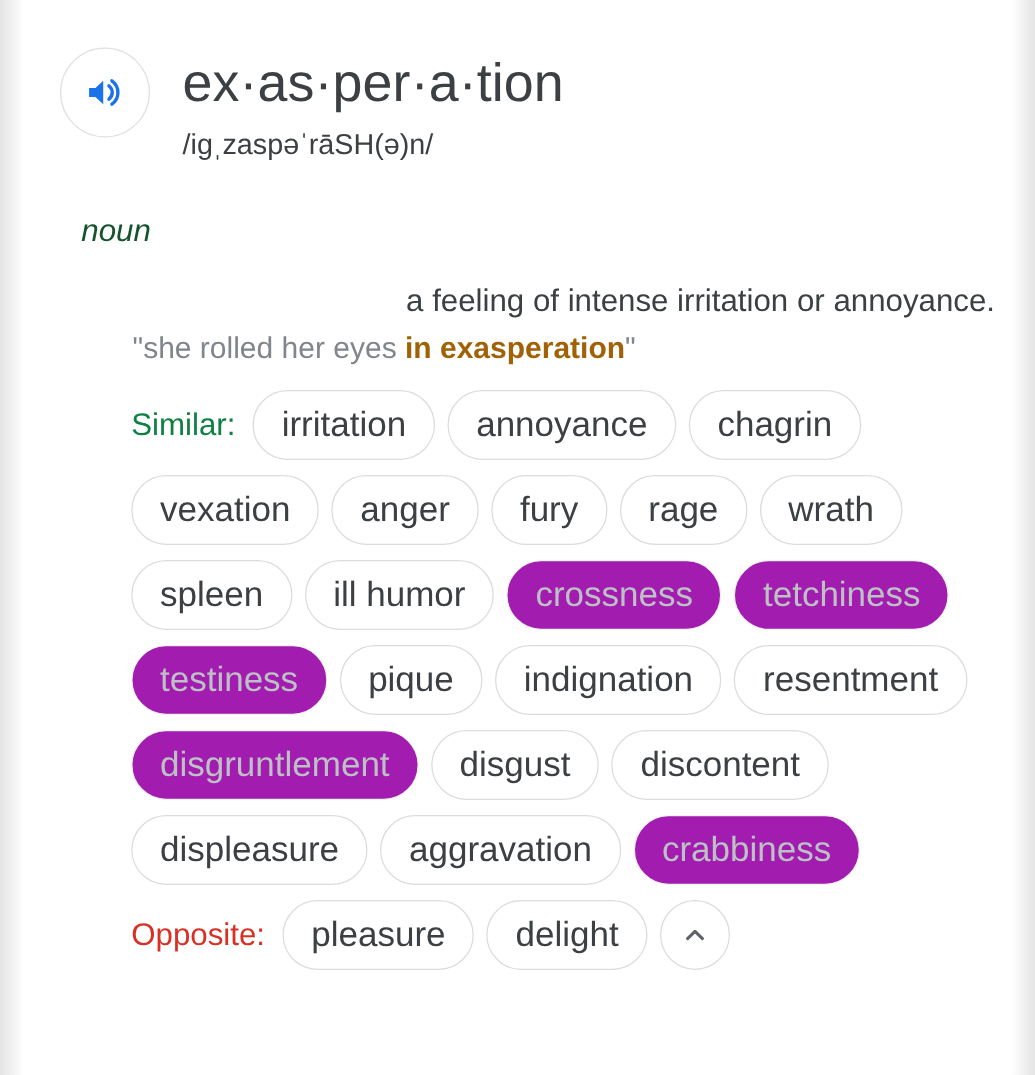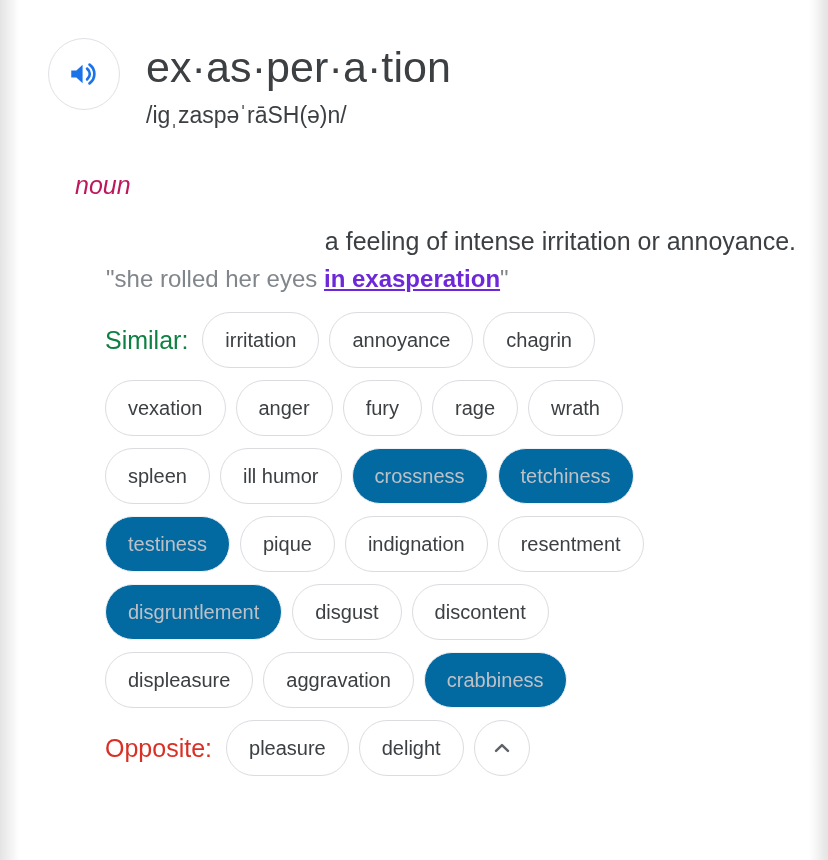--- a/index.html
+++ b/index.html
@@ -70,25 +70,25 @@
     font-size: 23px;
     line-height: 34px;
     color: #3c4043;
     margin-top: 4px;
     white-space: nowrap;
   }
 
   
   .pos {
     position: absolute;
-    left: 56px;
+    left: 46px;
     top: 169px;
     font-size: 25px;
     font-style: italic;
-    color: #be185d;
+    color: #14532d;
     line-height: 32px;
   }
   .sense {
     position: absolute;
     left: 87px;
     top: 224px;
     width: 690px;
   }
   .definition {
     font-size: 25px;
@@ -96,21 +96,21 @@
     color: #3c4043;
     text-align: right;
   }
   .example {
     font-size: 24px;
     line-height: 34px;
     color: #80868b;
     margin-top: 4px;
     white-space: nowrap;
   }
-  .example b { color: #6d28d9; font-weight: bold; text-decoration: underline; }
+  .example b { color: #a16207; font-weight: bold; }
 
   
   .thes {
     position: absolute;
     left: 86px;
     top: 312px;
     width: 700px;
   }
   .chip-row {
     display: flex;
@@ -126,32 +126,32 @@
     white-space: nowrap;
     flex: none;
   }
   .row-label.similar { color: #0f8043; }
   .row-label.opposite { color: #d93025; }
   .chip {
     height: 56px;
     line-height: 54px;
     border-radius: 28px;
     padding: 0 22px;
-    font-size: 20px;
+    font-size: 28px;
     color: #3c4043;
     background: #ffffff;
     border: 1px solid #dadce0;
     box-sizing: border-box;
     margin-right: 10px;
     white-space: nowrap;
     cursor: pointer;
     flex: none;
   }
   .chip.muted {
-    background: #0369a1;
+    background: #a21caf;
     border: 1px solid #f1f3f4;
     color: #bdc1c6;
   }
   .collapse-btn {
     width: 56px;
     height: 56px;
     border-radius: 50%;
     border: 1px solid #dadce0;
     background: #ffffff;
     box-sizing: border-box;

